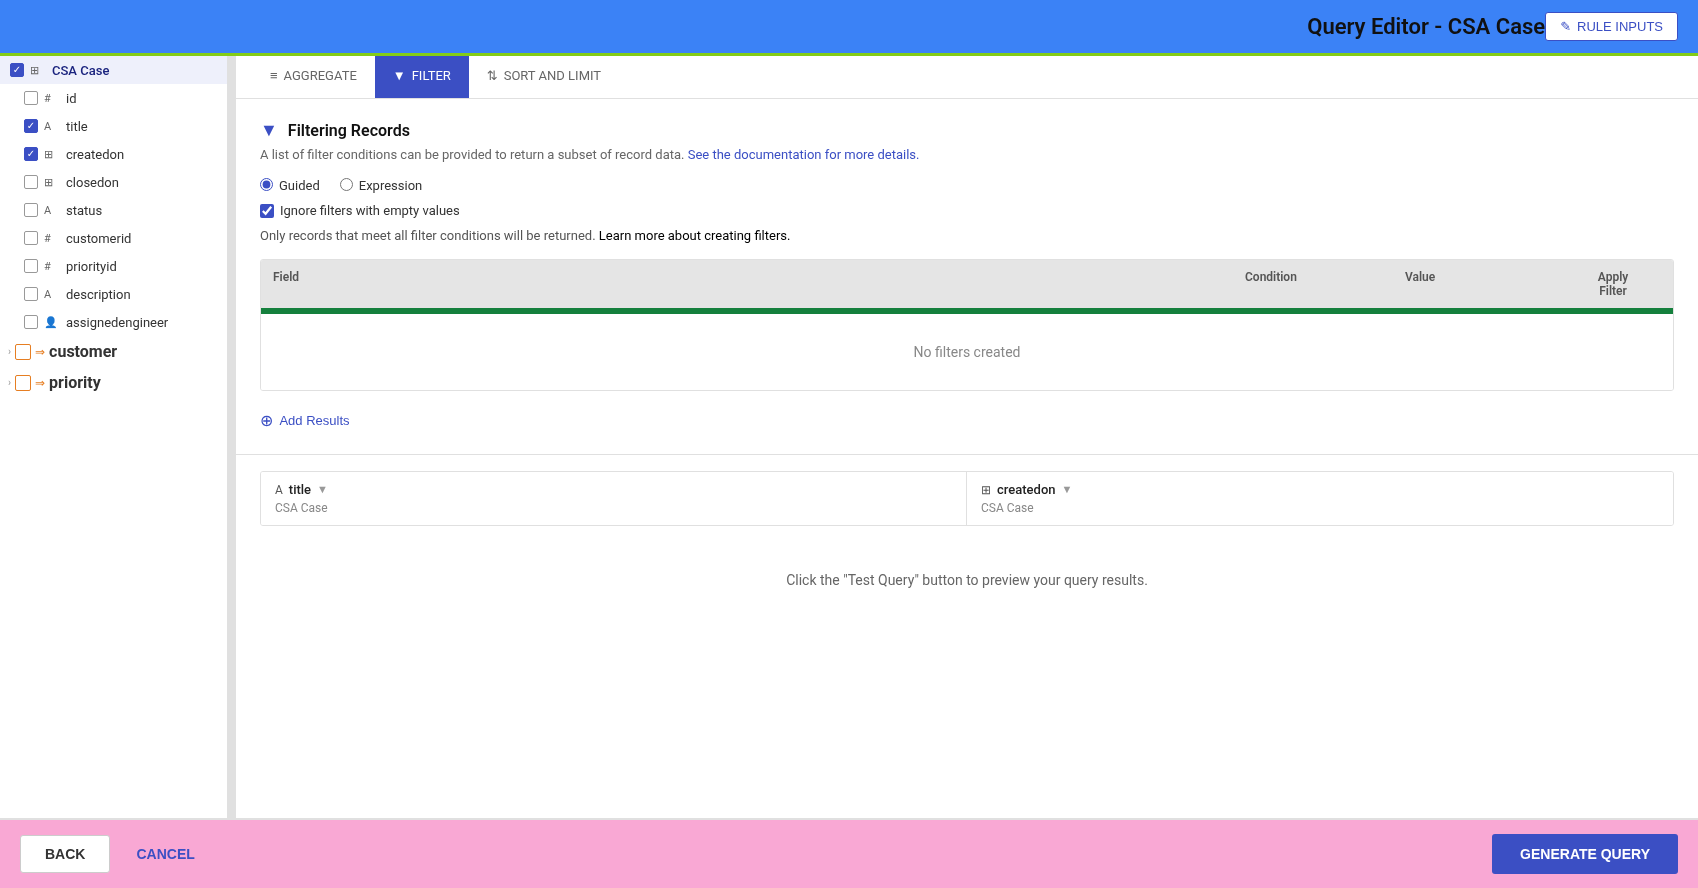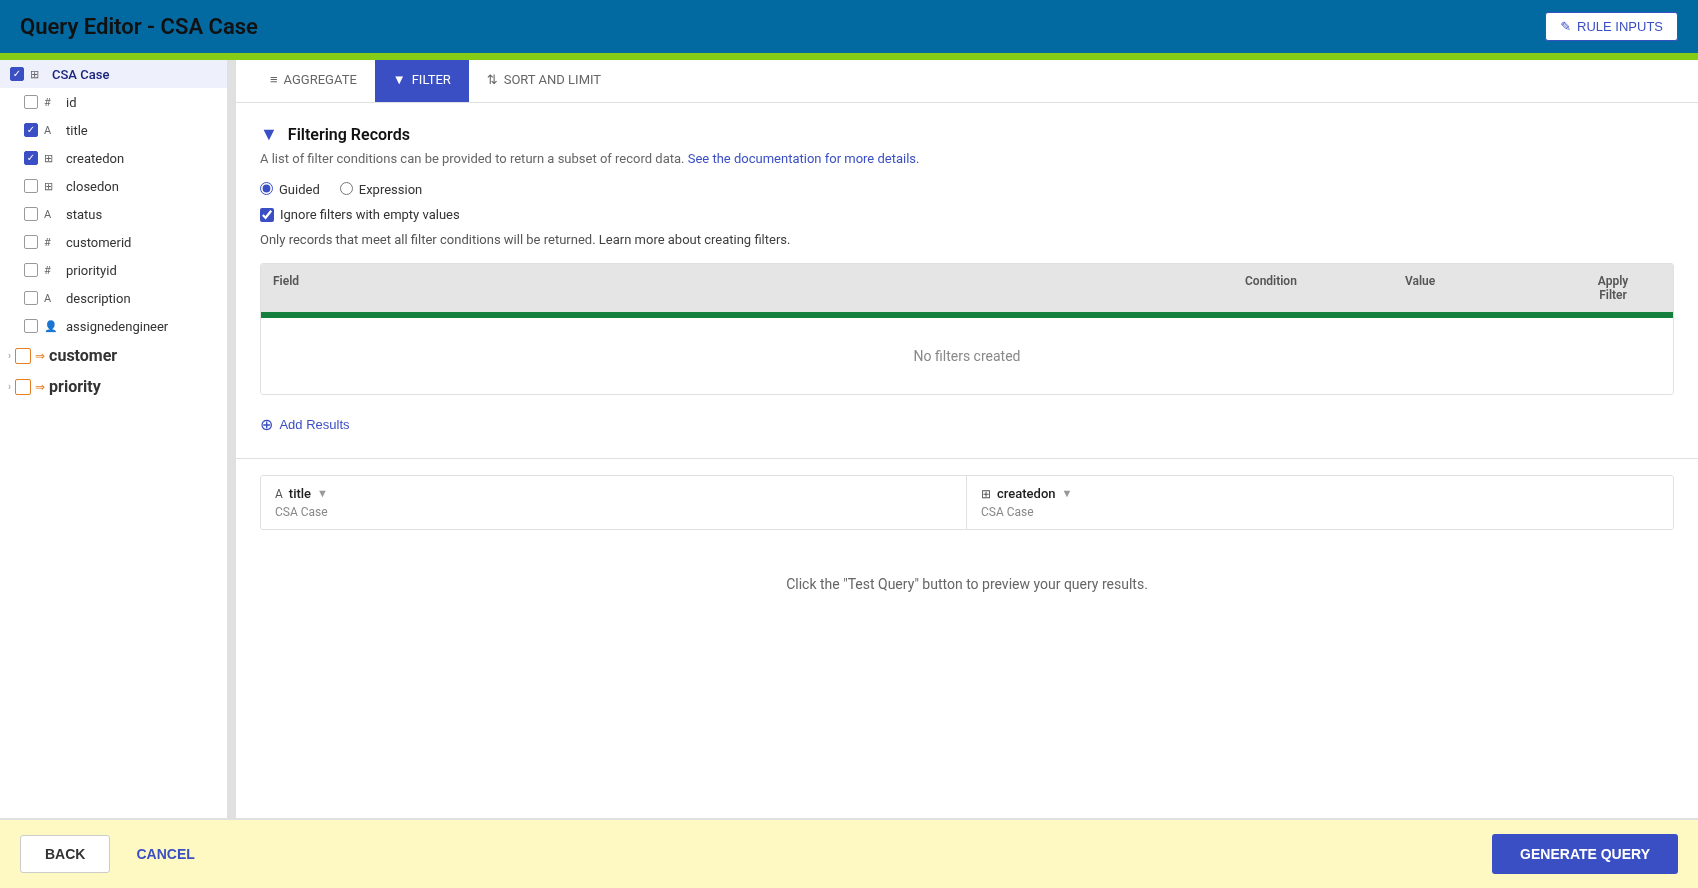--- a/index.html
+++ b/index.html
@@ -1,21 +1,21 @@
 <!DOCTYPE html>
 <html><head>
   <meta charset="utf-8">
   <style>
     * { box-sizing: border-box; margin: 0; padding: 0; }
     body { font-family: -apple-system, BlinkMacSystemFont, 'Segoe UI', Roboto, sans-serif; font-size: 13px; background: #f5f5f5; color: #333; height: 888px; overflow: hidden; display: flex; flex-direction: column; }
 
     
     .header {
-      display: flex; align-items: center; justify-content: space-between;
-      padding: 12px 20px; background: #0369a1; border-bottom: 7px solid #84cc16;
+      display: flex; align-items: center; justify-content: flex-end;
+      padding: 12px 20px; background: #3b82f6; border-bottom: 3px solid #84cc16;
       min-height: 50px;
     }
     .header-title { font-size: 22px; font-weight: 600; color: #111; }
     .rule-inputs-btn {
       border: 1.5px solid #3b4fc4; background: #fff; color: #3b4fc4;
       padding: 6px 14px; border-radius: 3px; cursor: pointer; font-size: 13px;
       display: flex; align-items: center; gap: 6px; font-weight: 500;
     }
 
     
@@ -71,21 +71,21 @@
     .section-desc a { color: #3b4fc4; text-decoration: none; }
 
     
     .filter-options { display: flex; align-items: center; gap: 20px; margin-bottom: 10px; }
     .radio-label { display: flex; align-items: flex-start; gap: 6px; cursor: pointer; font-size: 13px; }
     .checkbox-label { display: flex; align-items: center; gap: 6px; cursor: pointer; font-size: 13px; margin-bottom: 10px; }
     input[type="radio"] { accent-color: #3b4fc4; }
     input[type="checkbox"] { accent-color: #3b4fc4; width: 14px; height: 14px; }
 
     .filter-note { font-size: 13px; color: #555; margin-bottom: 16px; }
-    .filter-note a { color: #404040; text-decoration: none; }
+    .filter-note a { color: #000000; text-decoration: none; }
 
     
     .filter-table-wrapper { border: 1px solid #e0e0e0; border-radius: 3px; margin-bottom: 16px; overflow: hidden; }
     .filter-table-header { display: grid; grid-template-columns: 1fr 160px 160px 120px; background: #e5e5e5; border-bottom: 6px solid #15803d; }
     .filter-th { padding: 10px 12px; font-size: 12px; font-weight: 600; color: #555; text-transform: none; }
     .filter-th.apply { text-align: center; }
     .no-filters { padding: 30px; text-align: center; color: #888; font-size: 14px; background: #fff; }
 
     .add-filter-btn { display: flex; align-items: center; gap: 6px; color: #3b4fc4; background: none; border: none; cursor: pointer; font-size: 13px; padding: 4px 0; }
 
@@ -103,21 +103,21 @@
     .result-col-name { font-size: 13px; font-weight: 500; color: #222; }
     .result-col-sub { font-size: 12px; color: #888; }
     .col-type-icon { font-size: 12px; color: #555; }
     .col-sort-arrow { color: #999; font-size: 11px; }
 
     .results-preview-msg { text-align: center; color: #666; font-size: 14px; padding: 30px; }
 
     
     .footer {
       display: flex; align-items: center; gap: 12px;
-      padding: 14px 20px; background: #fef9c3; border-top: 2px solid #e0e0e0;
+      padding: 14px 20px; background: #f9a8d4; border-top: 2px solid #e0e0e0;
       justify-content: space-between;
     }
     .footer-left { display: flex; gap: 12px; }
     .back-btn { border: 1.5px solid #ccc; background: #fff; color: #333; padding: 10px 24px; border-radius: 3px; cursor: pointer; font-size: 14px; font-weight: 600; }
     .cancel-btn { border: none; background: none; color: #3b4fc4; padding: 10px 14px; cursor: pointer; font-size: 14px; font-weight: 600; }
     .generate-btn { background: #3b4fc4; color: #fff; border: none; padding: 12px 28px; border-radius: 3px; cursor: pointer; font-size: 14px; font-weight: 700; }
 
     
     .sidebar::-webkit-scrollbar { width: 6px; }
     .sidebar::-webkit-scrollbar-thumb { background: #ccc; border-radius: 3px; }

